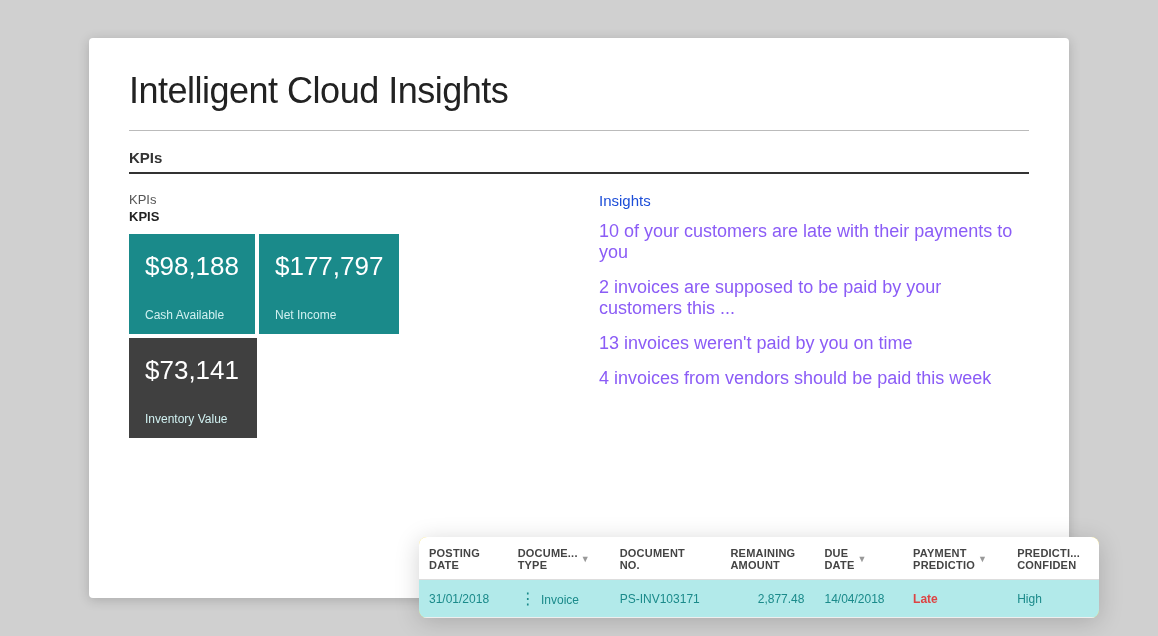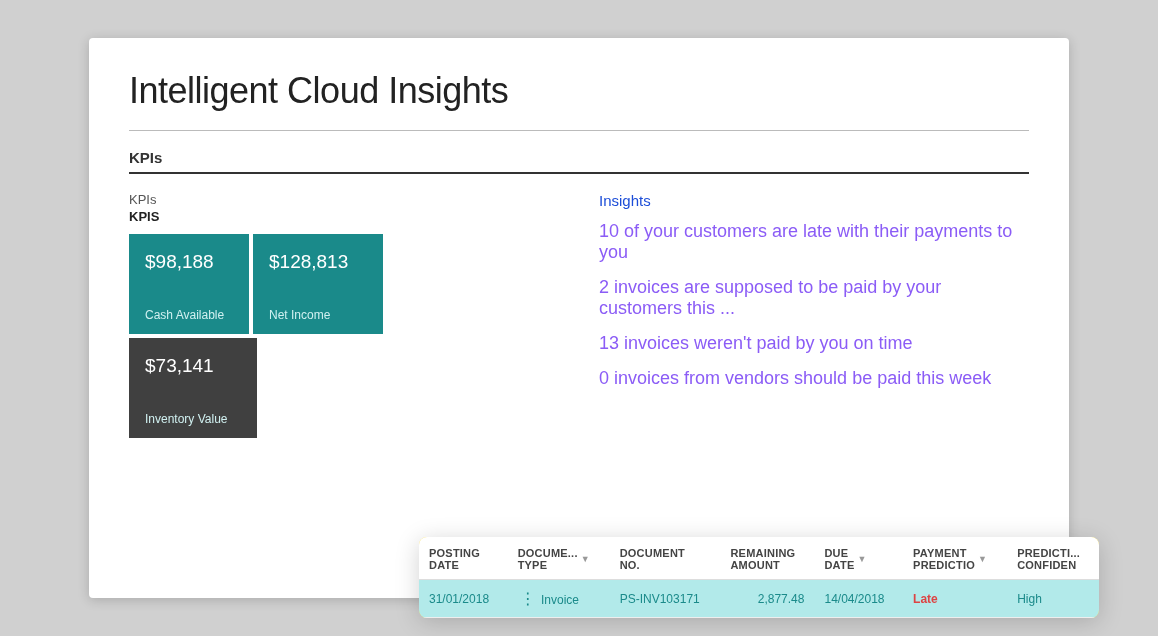--- a/index.html
+++ b/index.html
@@ -72,21 +72,21 @@
       color: #fff;
       padding: 18px 16px 12px 16px;
       min-width: 120px;
       min-height: 100px;
       display: flex;
       flex-direction: column;
       justify-content: space-between;
     }
     .kpi-tile.wide { min-width: 130px; }
     .kpi-value {
-      font-size: 19px;
+      font-size: 26px;
       font-weight: 300;
       line-height: 1.1;
     }
     .kpi-label {
       font-size: 12px;
       font-weight: 400;
       color: #d0f0f0;
       margin-top: 8px;
     }
     .kpi-tile-inventory {
@@ -202,39 +202,39 @@
     <div class="left-panel">
       <div class="kpis-label-small">KPIs</div>
       <div class="kpis-label-bold">KPIS</div>
 
       <div class="kpi-tiles-row">
         <div class="kpi-tile">
           <div class="kpi-value">$98,188</div>
           <div class="kpi-label">Cash Available</div>
         </div>
         <div class="kpi-tile wide">
-          <div class="kpi-value">$128,813</div>
+          <div class="kpi-value">$177,797</div>
           <div class="kpi-label">Net Income</div>
         </div>
       </div>
 
       <div class="kpi-tiles-row">
         <div class="kpi-tile-inventory">
           <div class="kpi-value">$73,141</div>
           <div class="kpi-label">Inventory Value</div>
         </div>
       </div>
     </div>
 
     <div class="right-panel">
       <div class="insights-label">Insights</div>
       <a class="insight-link">10 of your customers are late with their payments to you</a>
       <a class="insight-link">2 invoices are supposed to be paid by your customers this ...</a>
       <a class="insight-link">13 invoices weren't paid by you on time</a>
-      <a class="insight-link">0 invoices from vendors should be paid this week</a>
+      <a class="insight-link">4 invoices from vendors should be paid this week</a>
     </div>
   </div>
 
   <div class="table-card">
     <table class="data-table">
       <thead>
         <tr>
           <th>
             POSTING<br>DATE
           </th>

